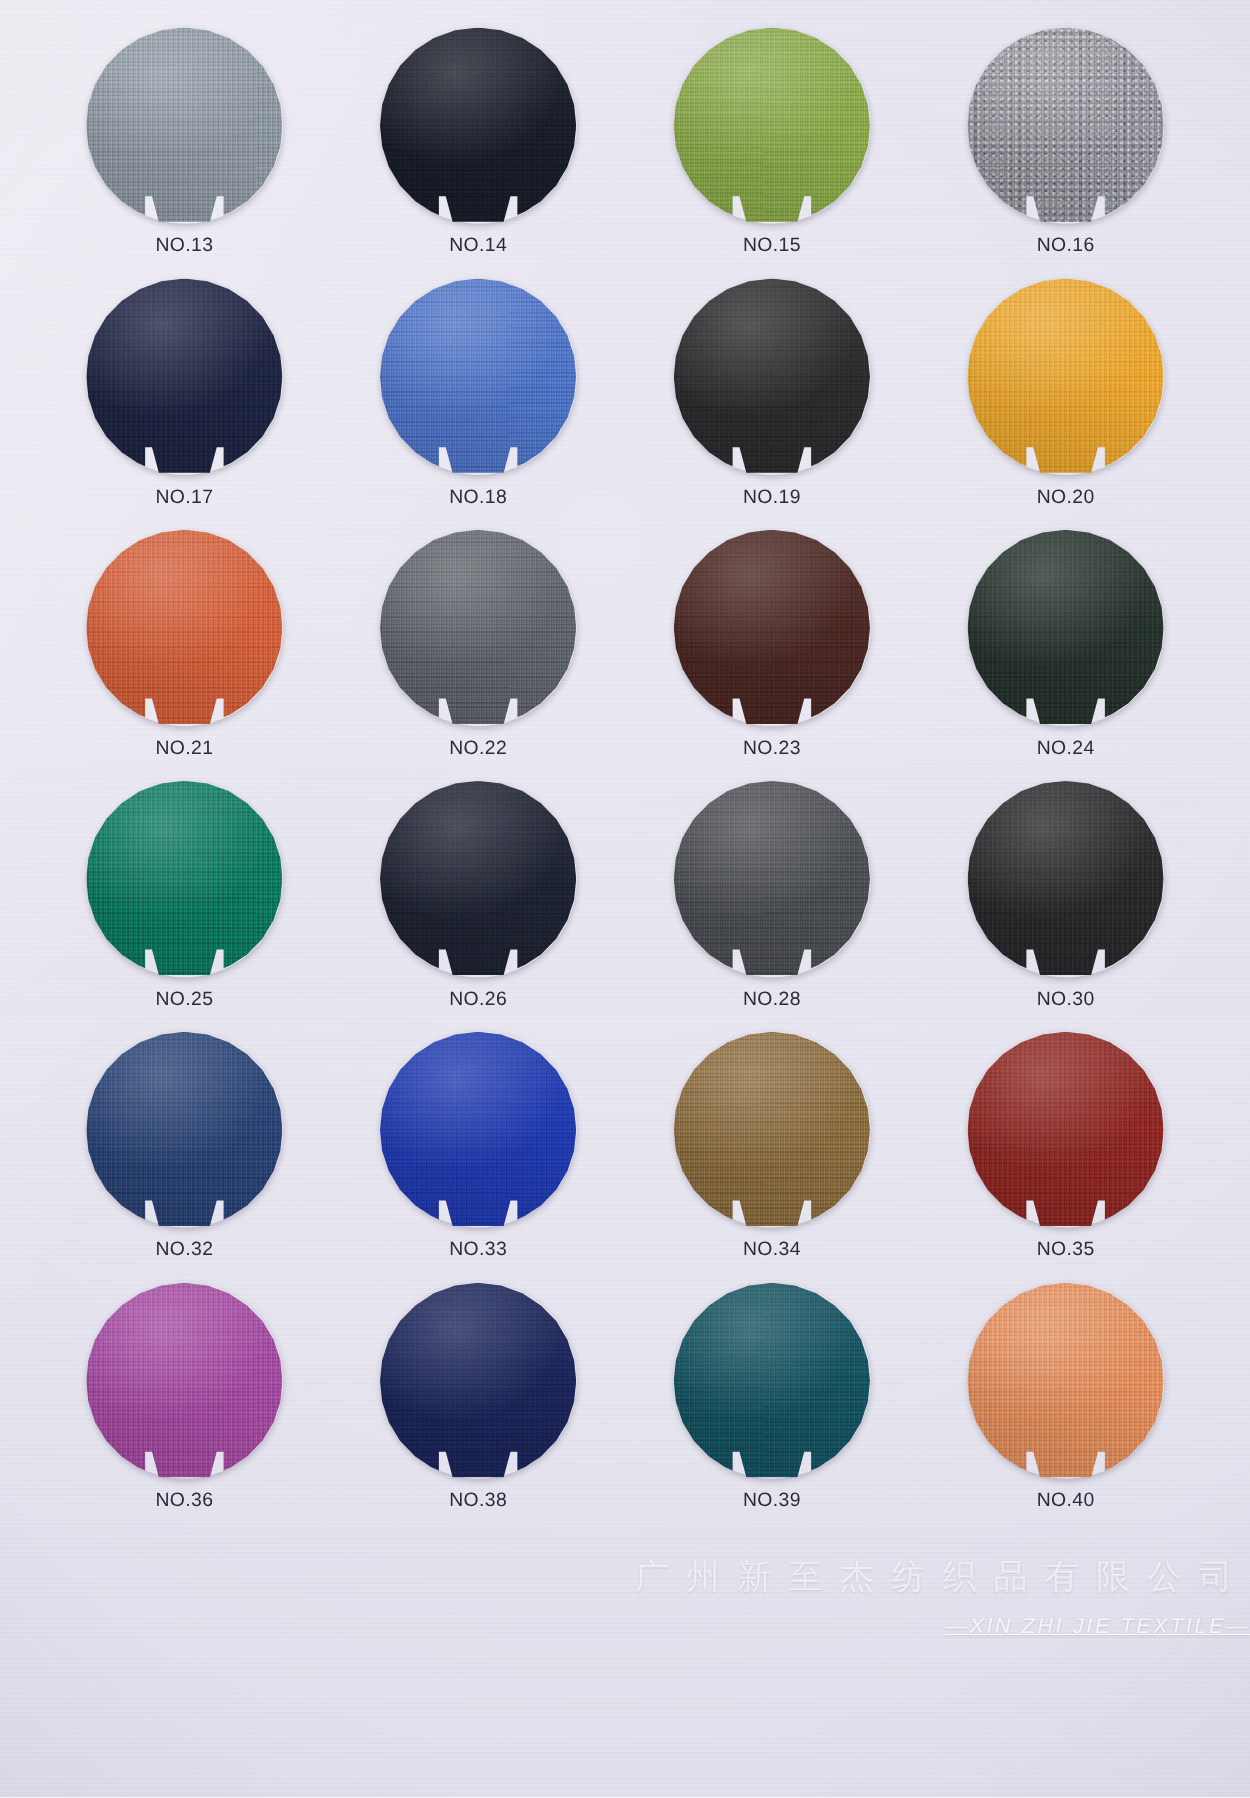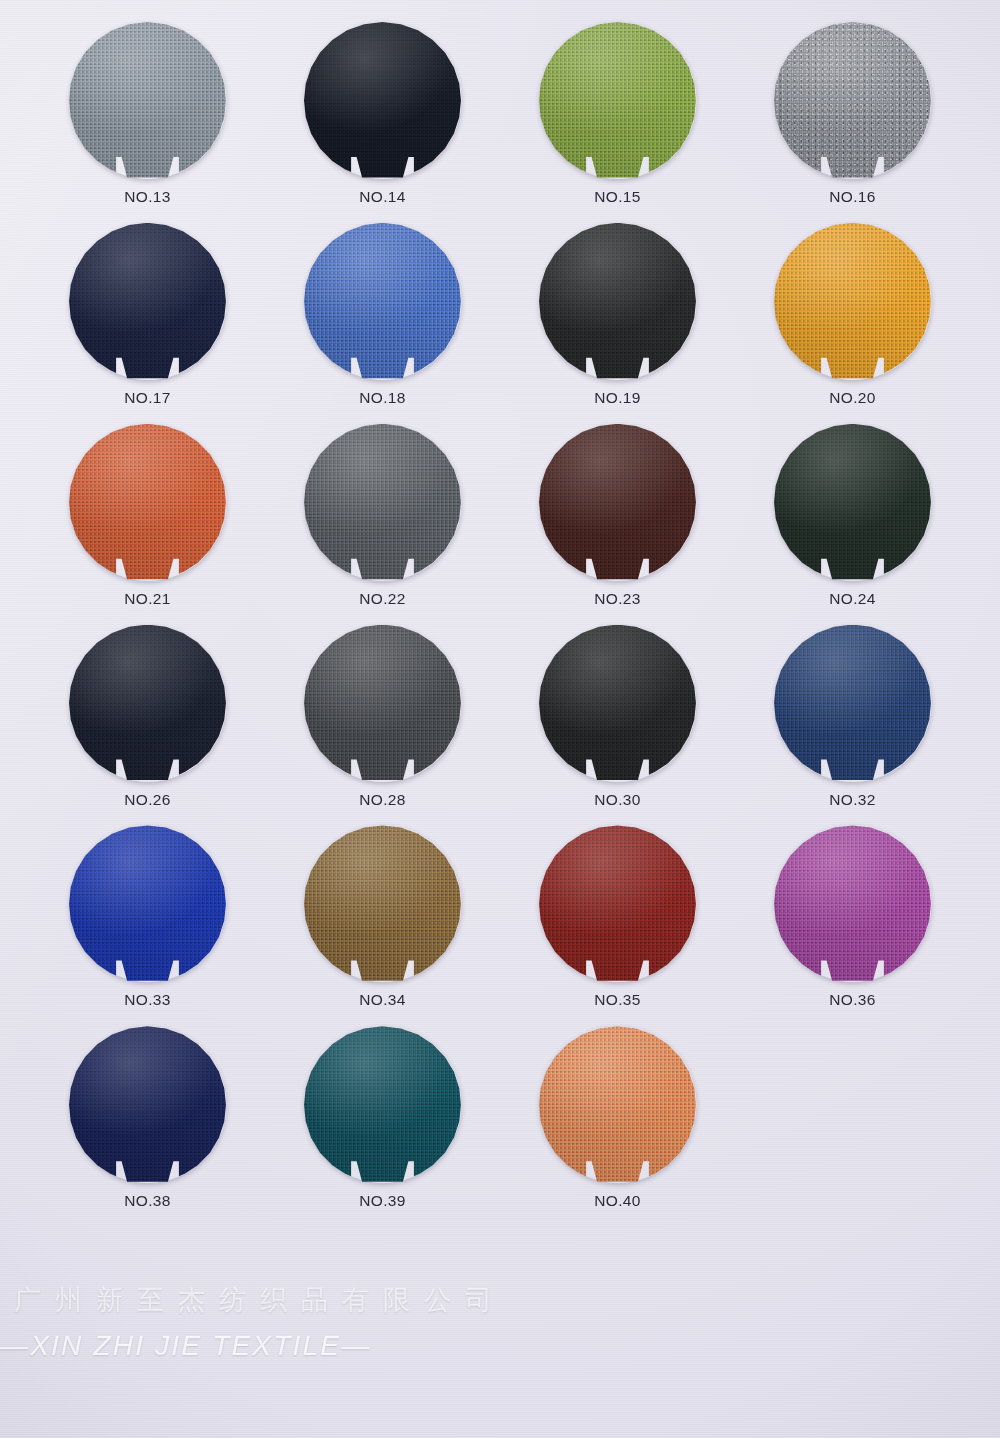--- a/index.html
+++ b/index.html
@@ -133,42 +133,42 @@
     color:#2c2b38;
     font-family:"Liberation Sans", sans-serif;
     white-space:nowrap;
   }
 
   
   #watermark{
     position:absolute;
     left:0; right:0;
     top:1243px;
-    text-align:left;
+    text-align:right;
     z-index:6;
     pointer-events:none;
     user-select:none;
-    margin-top:39px;
   }
   #wm-cn{
     font-size:27px;
     letter-spacing:14px;
     padding-left:14px;
     color:rgba(255,255,255,.62);
     font-family:"DejaVu Sans", sans-serif;
     text-shadow:0 1px 2px rgba(90,85,115,.18);
   }
   #wm-en{
     margin-top:12px;
-    font-size:28px;
+    font-size:17px;
     font-style:italic;
     letter-spacing:2.2px;
     color:rgba(255,255,255,.82);
     font-family:"Liberation Sans", sans-serif;
     text-shadow:0 1px 2px rgba(90,85,115,.22);
+    text-decoration:underline;
   }
 </style>
 </head>
 <body>
 
 <div id="card">
 
   <div id="grid">
       <div class="cell">
         <div class="shadow"></div>
@@ -270,20 +270,29 @@
         <div class="label">NO.23</div>
       </div>
       <div class="cell">
         <div class="shadow"></div>
         <div class="swatch" style="background: rgb(37, 49, 43);">
           <div class="knit"></div>
           <div class="dots"></div>
           <div class="shade"></div>
         </div>
         <div class="label">NO.24</div>
+      </div>
+      <div class="cell">
+        <div class="shadow"></div>
+        <div class="swatch" style="background: rgb(13, 122, 95);">
+          <div class="knit"></div>
+          <div class="dots"></div>
+          <div class="shade"></div>
+        </div>
+        <div class="label">NO.25</div>
       </div>
       <div class="cell">
         <div class="shadow"></div>
         <div class="swatch" style="background: rgb(29, 34, 49);">
           <div class="knit"></div>
           <div class="dots"></div>
           <div class="shade"></div>
         </div>
         <div class="label">NO.26</div>
       </div>

